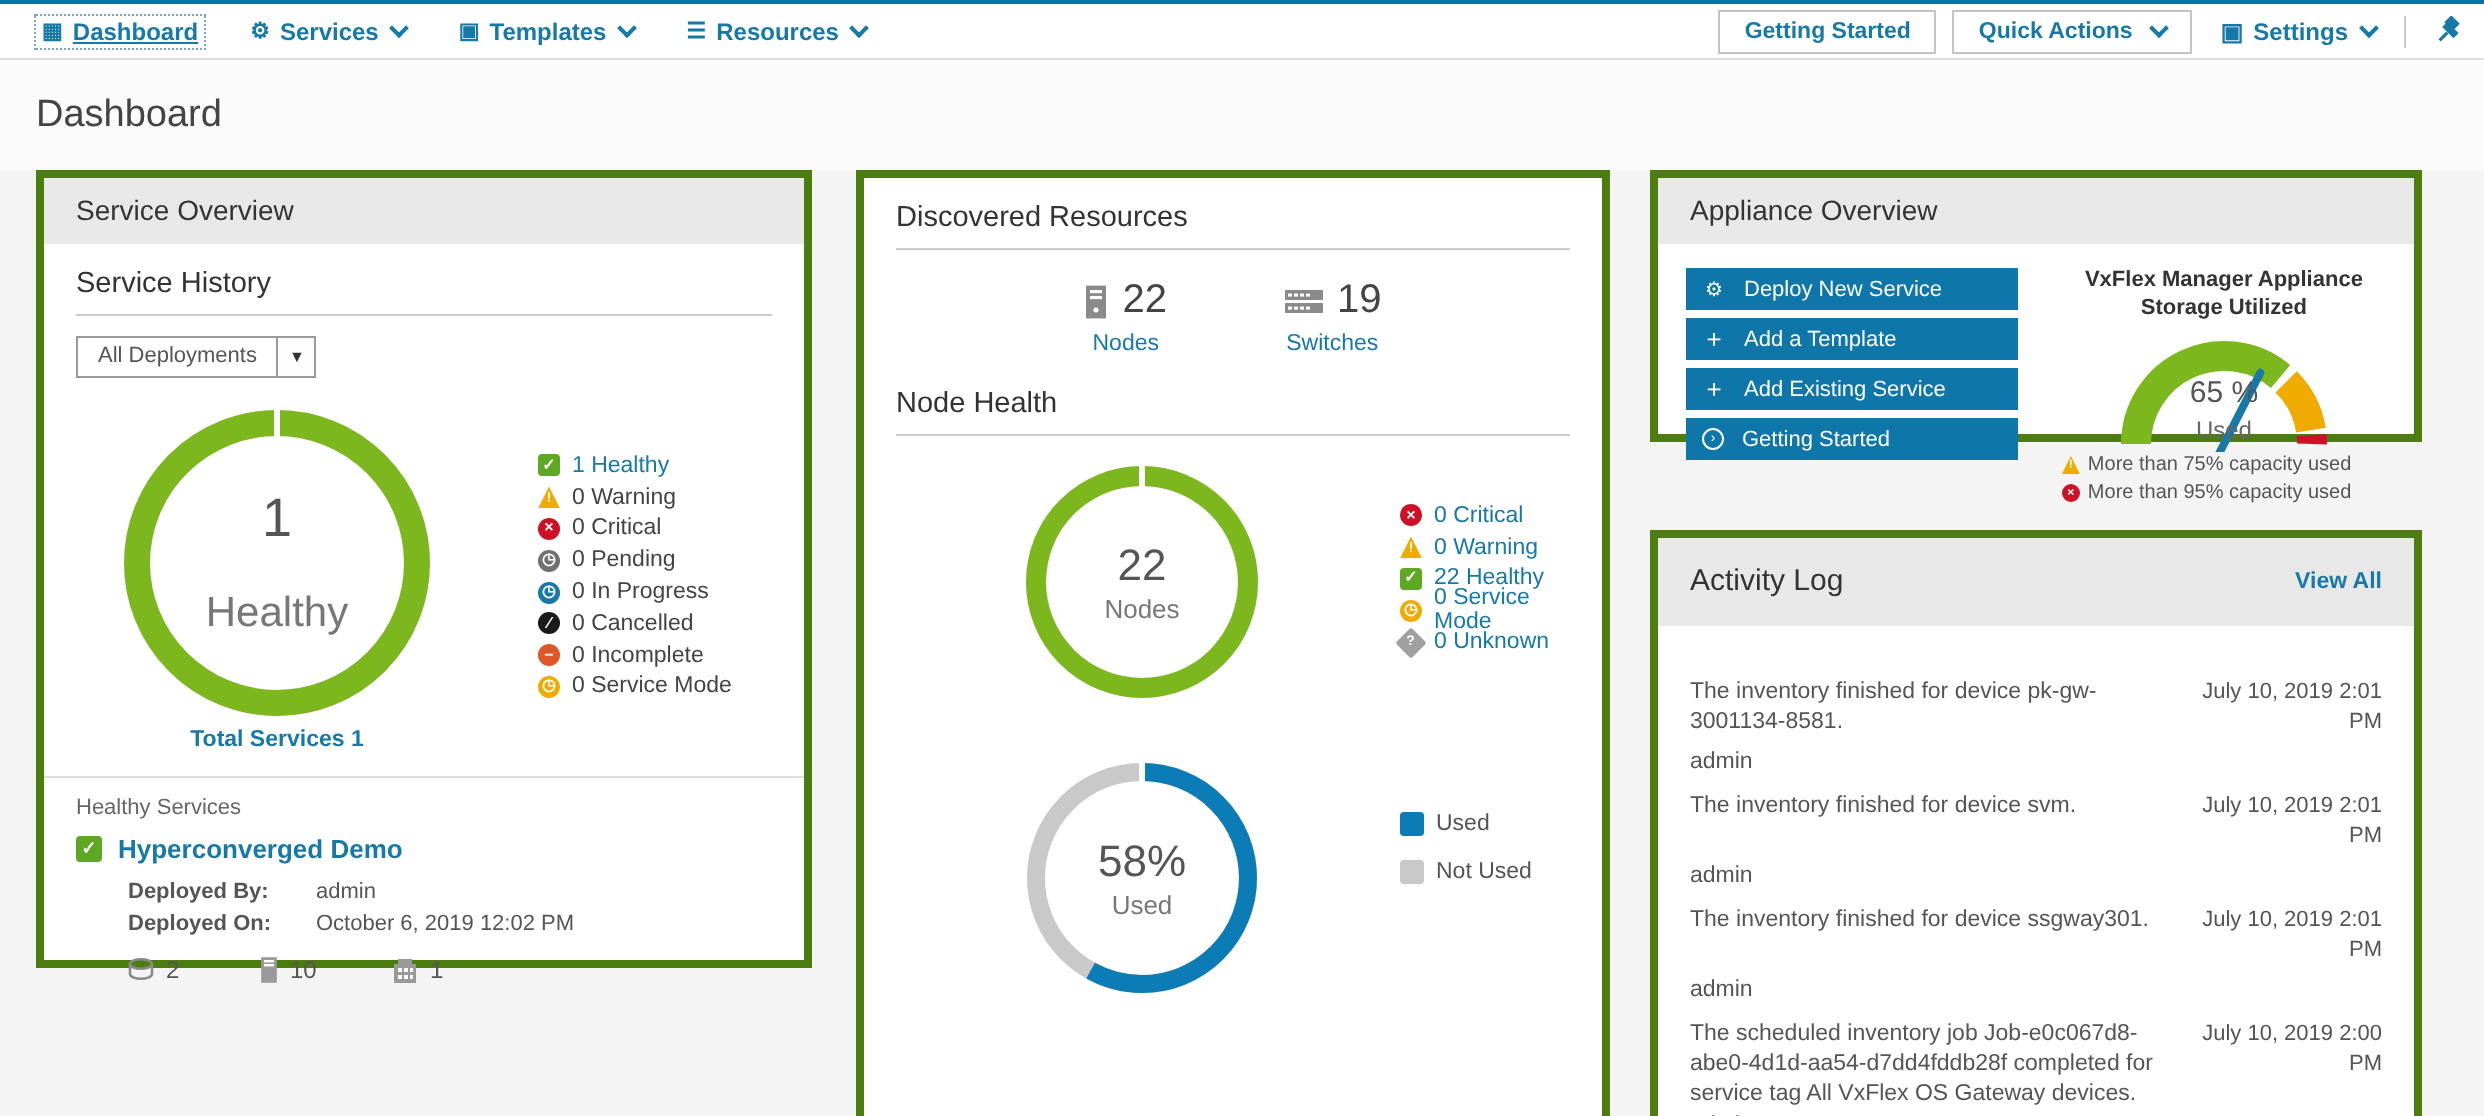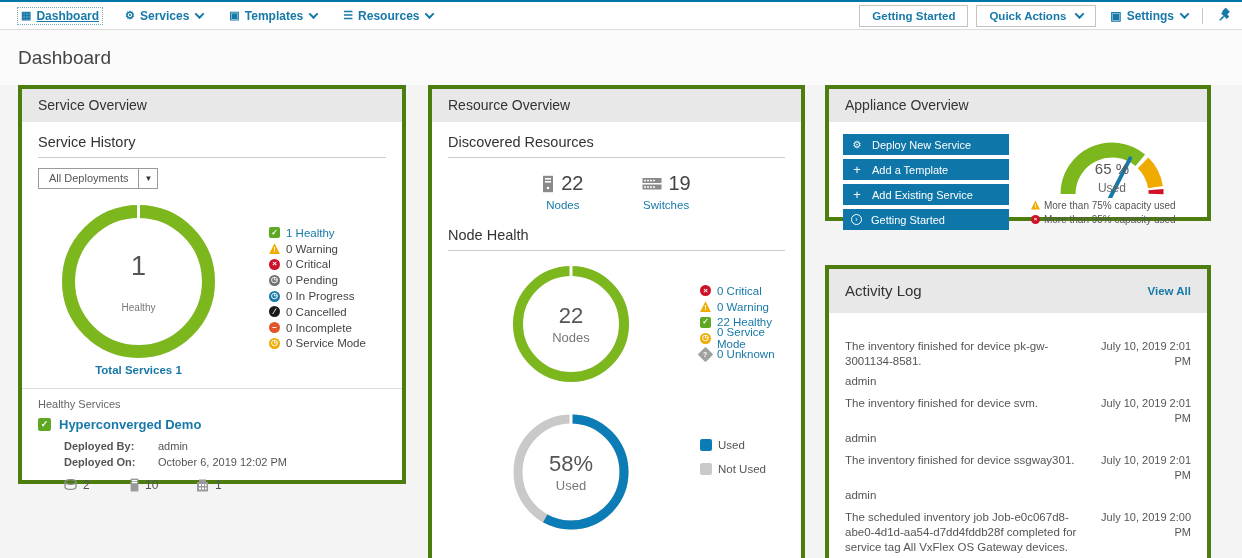--- a/index.html
+++ b/index.html
@@ -48,21 +48,21 @@
   .select .txt { font-size:11px; color:#555; padding:0 10px; line-height:19px; }
   .select .arrow-box { width:19px; border-left:1px solid #9a9a9a; display:flex; align-items:center;
             justify-content:center; font-size:8px; color:#333; background:#fdfdfd; }
 
   
   .chart-row { display:flex; margin-top:10px; }
   .donut-wrap { position:relative; }
   .donut-center { position:absolute; left:0; top:0; width:100%; height:100%;
                   display:flex; flex-direction:column; align-items:center; justify-content:center; }
   .dv-big { font-size:27px; color:#555; }
-  .dv-lbl { font-size:10px; color:#777; margin-top:20px; }
+  .dv-lbl { font-size:21px; color:#777; margin-top:20px; }
   .dv-med { font-size:22px; color:#555; }
   .dv-lbl2 { font-size:13px; color:#777; margin-top:1px; }
   .total-link { color:#1779a8; font-size:11.5px; font-weight:bold; text-align:center; cursor:pointer; }
 
   
   .legend { font-size:11.5px; color:#444; }
   .legend .li { display:flex; align-items:center; gap:6px; height:15.8px; }
   .legend .li.link, .legend.all-links .li { color:#1779a8; cursor:pointer; }
 
   .ic { width:11px; height:11px; border-radius:50%; display:inline-flex; align-items:center;
@@ -273,21 +273,20 @@
               <rect x="6" y="8.5" width="2" height="2" fill="#fff"></rect>
               <rect x="9" y="8.5" width="1.5" height="2" fill="#fff"></rect>
           </svg>
           <span>1</span>
         </span>
       </div>
     </div>
   </div>
 
   <div class="panel" id="panel-resource">
-    <div class="panel-hd">Resource Overview</div>
     <div class="pad">
       <div class="section-title">Discovered Resources</div>
 
       <div class="stats-row">
         <div class="stat">
           <div class="stat-top">
             <svg width="12" height="18" viewBox="0 0 12 18">
               <rect x="1" y="0.8" width="10" height="16.4" fill="#8a8a8a"></rect>
               <rect x="3" y="3" width="6" height="1.6" fill="#fff"></rect>
               <rect x="3" y="6" width="6" height="1.6" fill="#fff"></rect>
@@ -401,20 +400,24 @@
           <span class="bic" style="font-size:13px;">+</span>
           <span>Add Existing Service</span>
         </div>
         <div class="btn-blue">
           <span class="bic-circle">›</span>
           <span>Getting Started</span>
         </div>
       </div>
 
       <div class="gauge-col">
+        <div class="gauge-title">
+          <div>VxFlex Manager Appliance</div>
+          <div>Storage Utilized</div>
+        </div>
         <div class="gauge-wrap">
           <svg width="150" height="62" viewBox="0 0 150 62" style="margin:0 auto;">
             <path d="M 31 58 A 44 44 0 0 1 103.3 24.3" fill="none" stroke="#7db71e" stroke-width="15"></path>
             <path d="M 106.1 26.9 A 44 44 0 0 1 118.5 51.1" fill="none" stroke="#f0ab00" stroke-width="15"></path>
             <path d="M 118.9 53.6 A 44 44 0 0 1 119 58" fill="none" stroke="#ce1126" stroke-width="15"></path>
             <line x1="75" y1="64" x2="75" y2="18" stroke="#1779a8" stroke-width="4" stroke-linecap="round" transform="rotate(27 75 58)"></line>
           </svg>
           <div class="gauge-text">
             <span class="gauge-val">65 %</span><br>
             <span class="gauge-lbl">Used</span>

